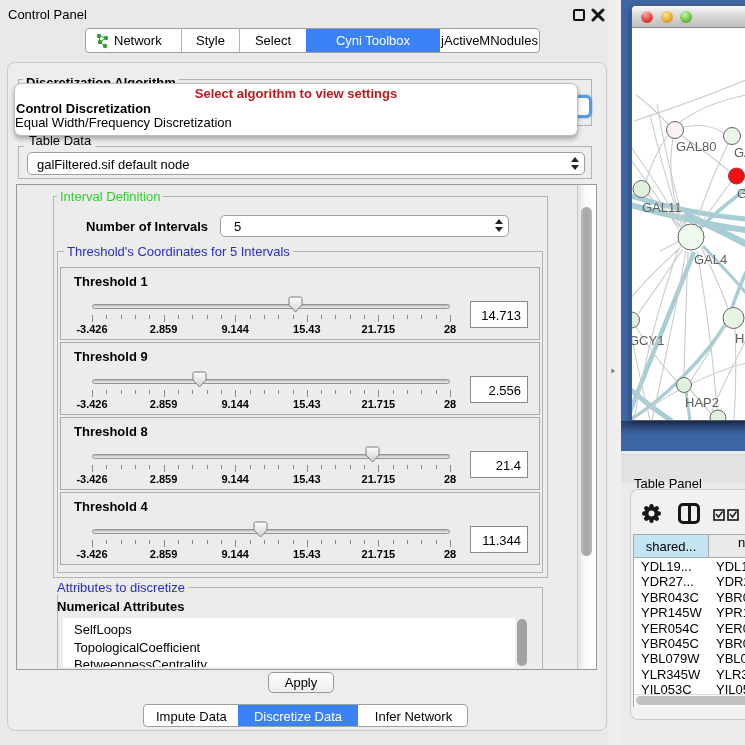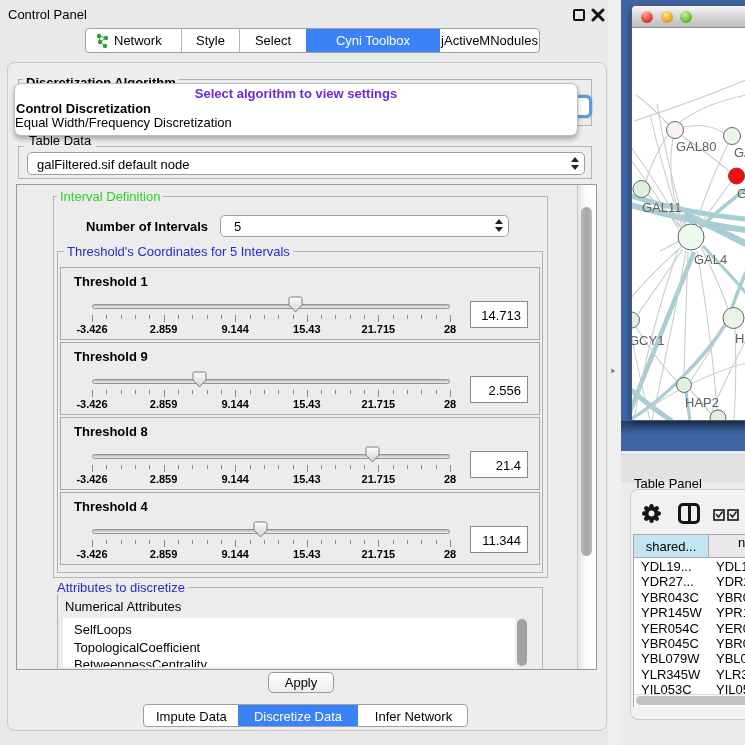--- a/index.html
+++ b/index.html
@@ -42,21 +42,21 @@
 </div>
 
 <div class="abs" style="left:7px;top:62px;width:600px;height:669px;background:#ededed;border:1px solid #c9c9c9;border-radius:8px"></div>
 
 <div class="abs" style="left:18px;top:79px;width:574px;height:47px;border:1px solid #b4b4b4"></div>
 <div class="fslegend" style="left:23px;top:76px;font-weight:bold">Discretization Algorithm</div>
 
 <div class="abs" style="left:564px;top:95px;width:28px;height:23px;background:#fff;border:3px solid #579bd9;border-radius:6px;box-shadow:0 0 2px #579bd9"></div>
 
 <div class="abs" style="left:14px;top:83px;width:564px;height:53px;background:#fff;border:1px solid #bdbdbd;border-radius:7px;box-shadow:0 3px 5px rgba(0,0,0,0.3)"></div>
-<div class="abs" style="left:14px;top:86px;width:564px;text-align:center;color:#6d28d9;font-weight:bold">Select algorithm to view settings</div>
+<div class="abs" style="left:14px;top:86px;width:564px;text-align:center;color:#b91c1c;font-weight:bold">Select algorithm to view settings</div>
 <div class="abs" style="left:16px;top:101px;font-weight:bold">Control Discretization</div>
 <div class="abs" style="left:15px;top:115px">Equal Width/Frequency Discretization</div>
 
 <div class="abs" style="left:18px;top:146px;width:574px;height:33px;border:1px solid #b4b4b4;border-top:none"></div>
 <div class="abs" style="left:18px;top:146px;width:6px;height:1px;background:#b4b4b4"></div>
 <div class="abs" style="left:96px;top:146px;width:496px;height:1px;background:#b4b4b4"></div>
 <div class="abs" style="left:26px;top:133px;padding:0 3px">Table Data</div>
 <div class="cb" style="left:27px;top:152px;width:558px;height:23px"></div>
 <div class="abs" style="left:37px;top:157px">galFiltered.sif default node</div>
 <div class="cbarrows" style="left:571px;top:157px">
@@ -280,21 +280,21 @@
       <div class="tlab" style="left:143.2px">9.144</div>
       <div class="tlab" style="left:214.8px">15.43</div>
       <div class="tlab" style="left:286.4px">21.715</div>
       <div class="tlab" style="left:358.0px">28</div>
     </div>
  <div class="vbox">11.344</div>
 </div>
 
 <div class="abs" style="left:57px;top:587px;width:486px;height:83px;border:1px solid #b4b4b4;border-bottom:none"></div>
 <div class="fslegend" style="left:54px;top:581px;color:#2a2ac8;background:#ececec">Attributes to discretize</div>
-<div class="abs" style="left:65px;top:599px;font-weight:normal">Numerical Attributes</div>
+<div class="abs" style="left:57px;top:599px;font-weight:bold">Numerical Attributes</div>
 <div class="abs" style="left:63px;top:618px;width:452px;height:49px;background:#fff;overflow:hidden">
 <div style="padding:3px 0 0 11px;line-height:17.5px">SelfLoops<br>TopologicalCoefficient<br>BetweennessCentrality</div>
 </div>
 <div class="abs" style="left:515px;top:618px;width:14px;height:49px;background:#ededed"></div>
 <div class="abs" style="left:517px;top:619px;width:10px;height:47px;background:#a2a2a2;border-radius:5px"></div>
 
 <div class="abs" style="left:268px;top:672px;width:66px;height:21px;background:linear-gradient(#fff,#ededed);border:1px solid #979797;border-radius:5px;text-align:center;line-height:19px">Apply</div>
 
 <div class="abs" style="left:143px;top:704px;width:325px;height:23px;background:#fff;border:1px solid #9f9f9f;border-radius:4px;overflow:hidden;white-space:nowrap">
 <div class="seg" style="width:94px;text-align:center">Impute Data</div><div class="seg segsel" style="width:120px;text-align:center">Discretize Data</div><div class="seg" style="width:111px;text-align:center">Infer Network</div>

